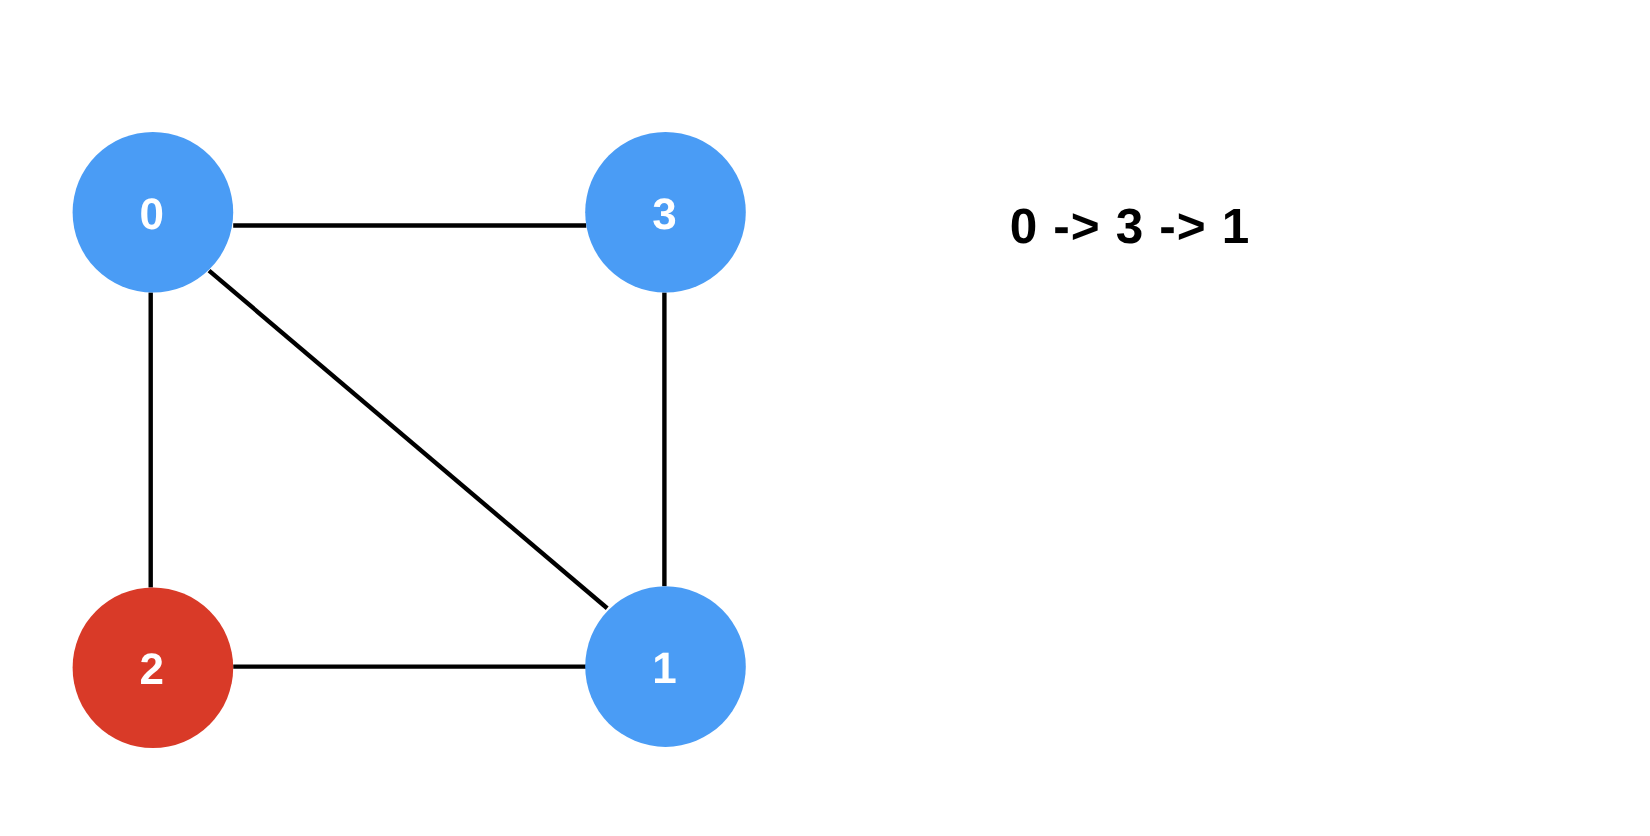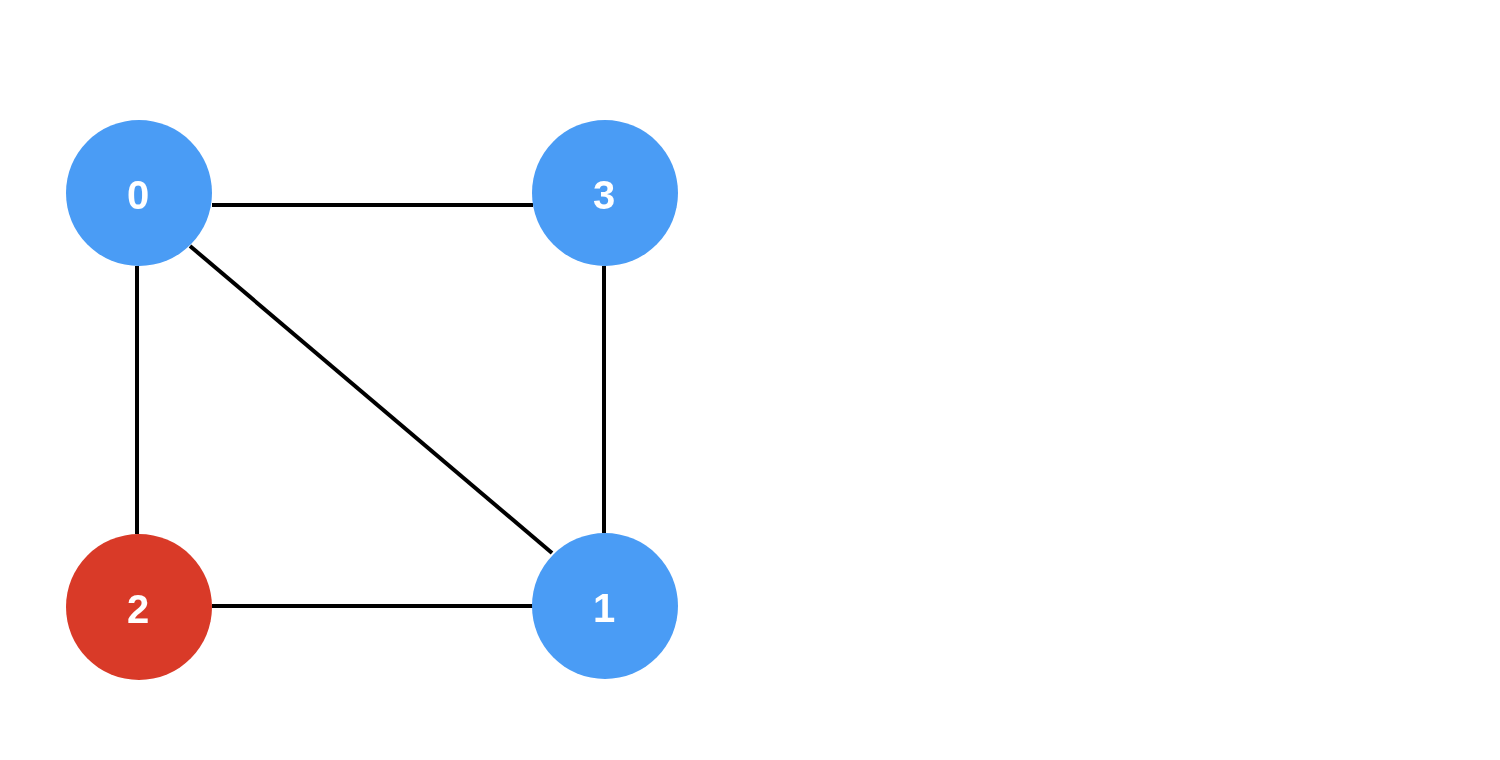--- a/index.html
+++ b/index.html
@@ -94,14 +94,15 @@
       </g>
 
       <g>
         <circle class="graph-node-circle" cx="605" cy="606" r="73" fill="#4a9cf5"></circle>
         <text class="graph-node-label" x="604" y="608" fill="#ffffff">1</text>
       </g>
 
     </g>
   </svg>
 
+  <div class="path-annotation">0 -&gt; 3 -&gt; 1</div>
 
 </div>
 
 </body></html>

